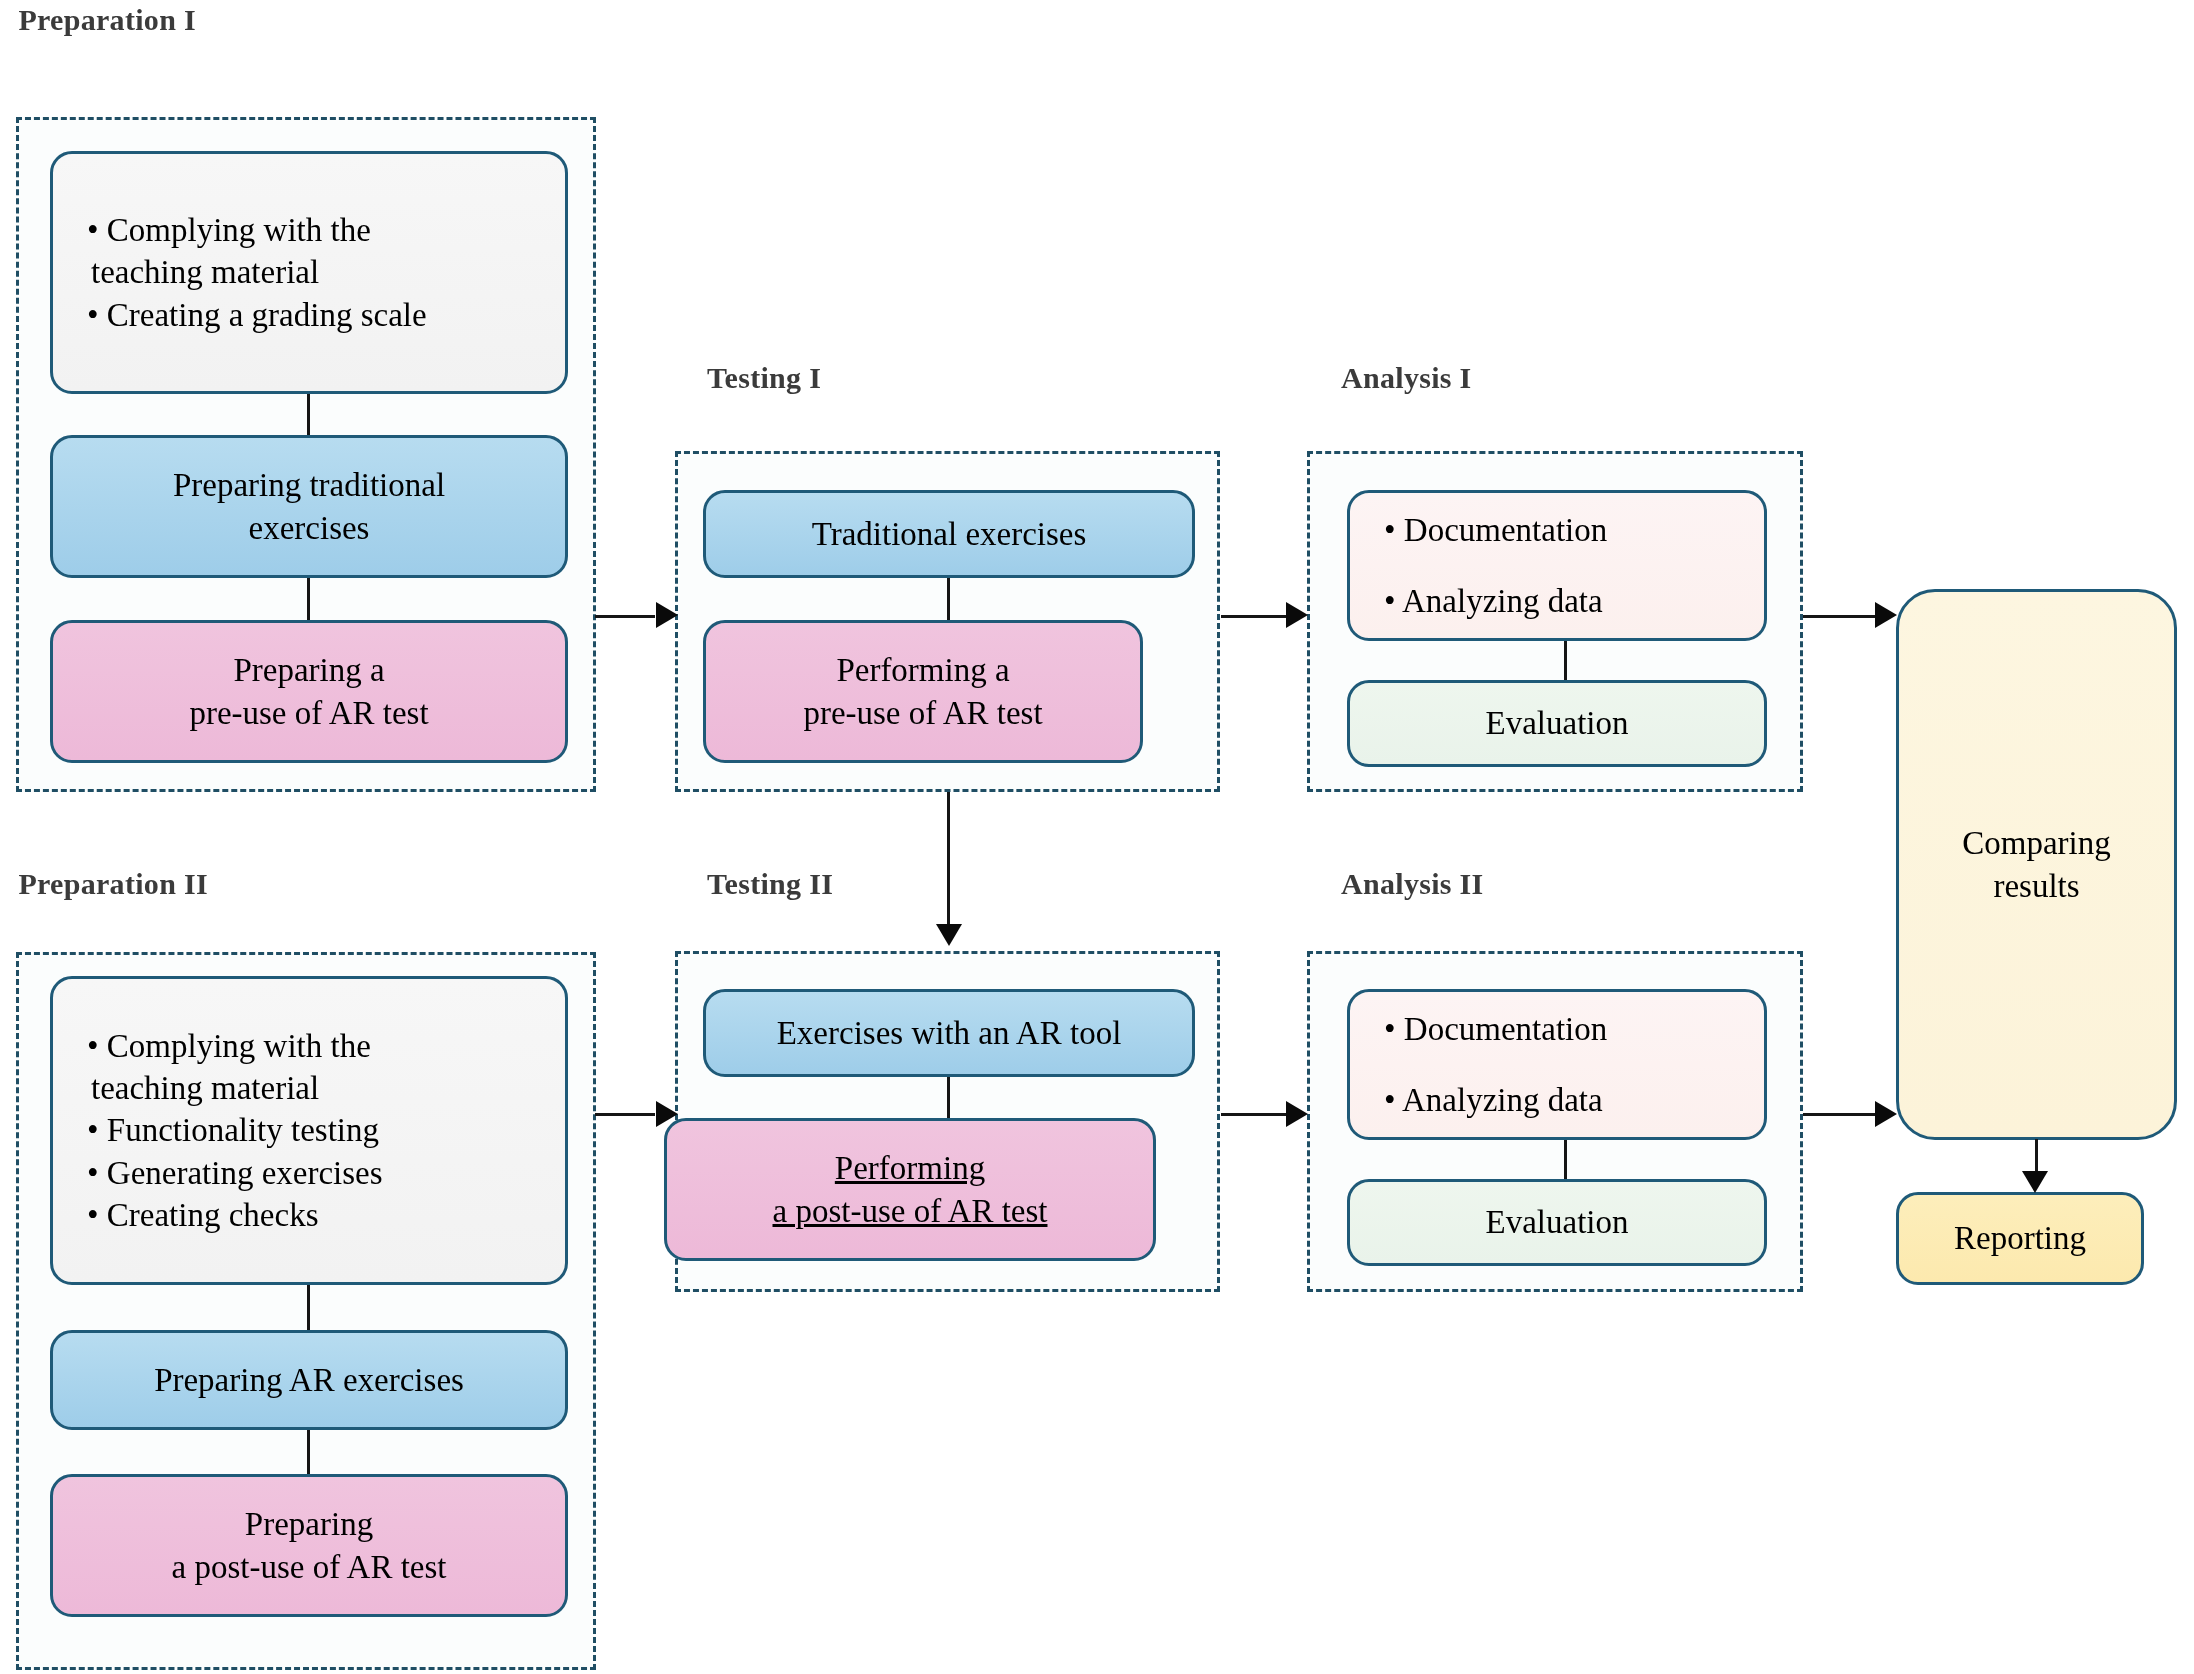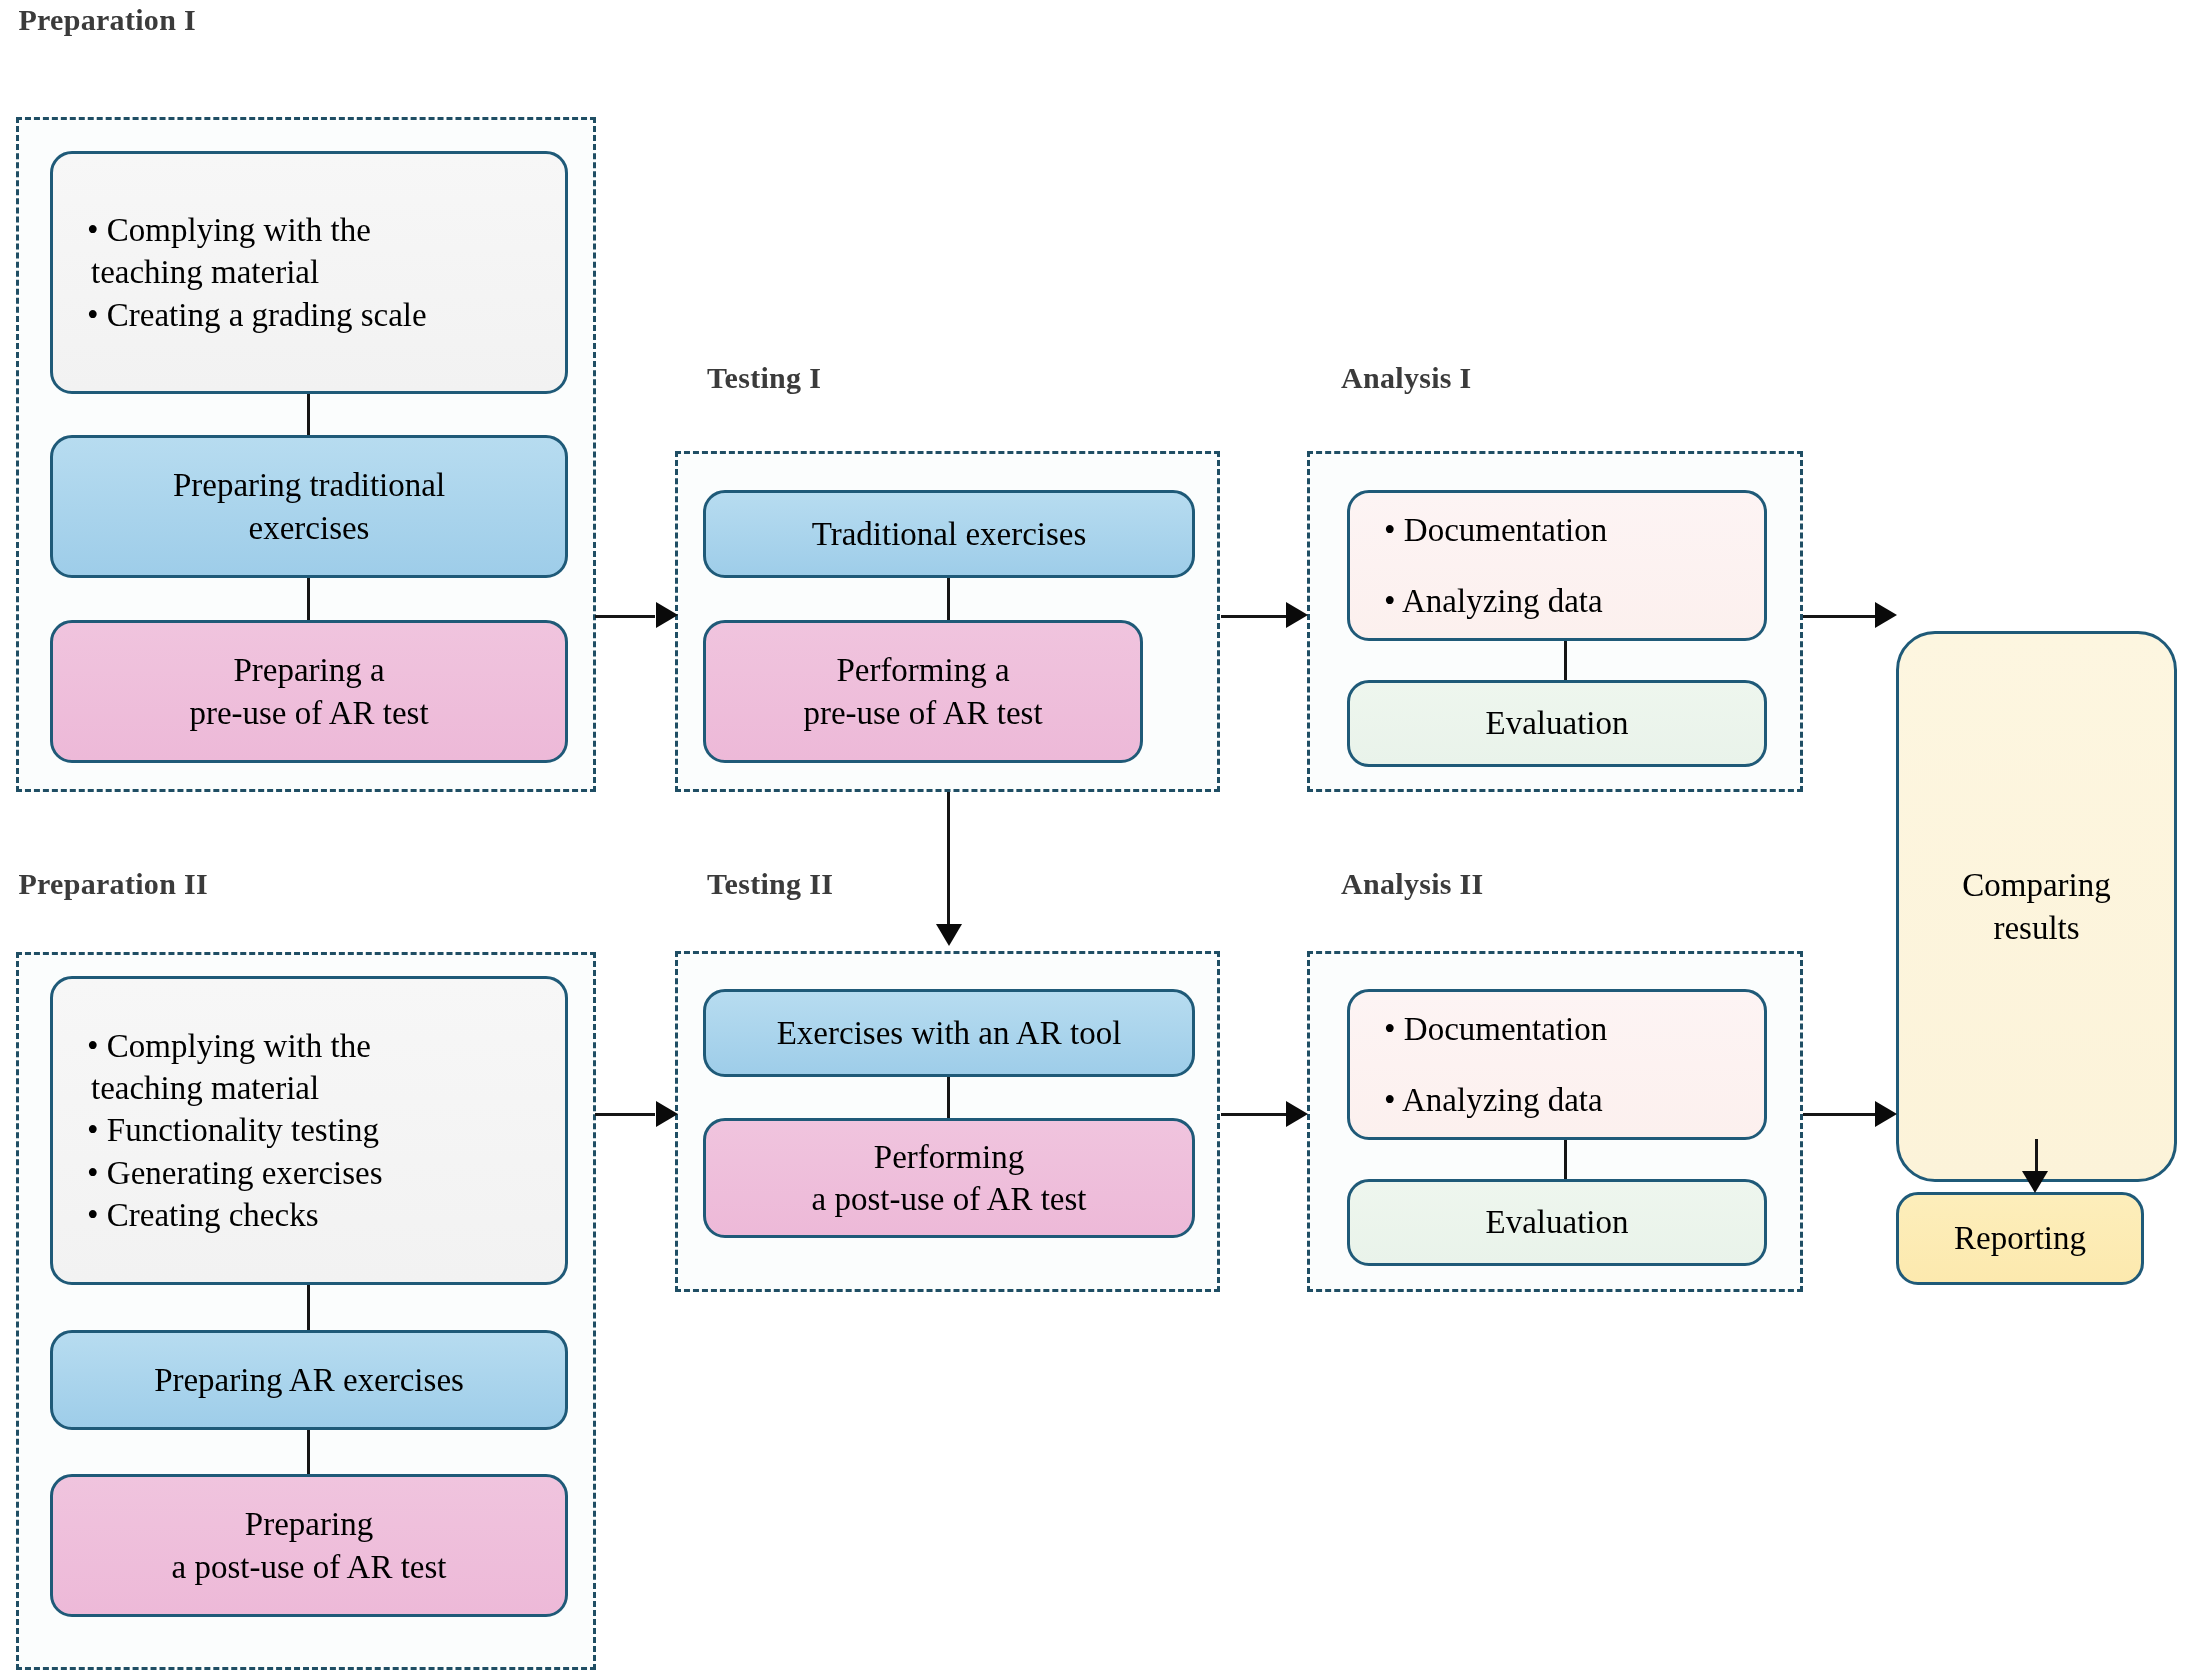--- a/index.html
+++ b/index.html
@@ -63,21 +63,21 @@
     white-space: nowrap;
     display: block;
     margin-left: 4px;
   }
 
   .fill-grey   { background: linear-gradient(180deg,#f7f7f7 0%, #f2f2f2 100%); }
   .fill-blue   { background: linear-gradient(180deg,#b7dcf0 0%, #9ecde9 100%); }
   .fill-pink   { background: linear-gradient(180deg,#f0c4de 0%, #edb9d8 100%); }
   .fill-rose   { background: linear-gradient(180deg,#fdf4f4 0%, #fcf0ee 100%); gap: 28px; }
   .fill-green  { background: linear-gradient(180deg,#eef6ee 0%, #e9f3ea 100%); }
-  .fill-cream  { background: linear-gradient(180deg,#fdf6e0 0%, #fcf3d9 100%); margin-top: 42px; }
+  .fill-cream  { background: linear-gradient(180deg,#fdf6e0 0%, #fcf3d9 100%); }
   .fill-yellow { background: linear-gradient(180deg,#fdeebb 0%, #fce9ae 100%); }
 
   
   .vline {
     position: absolute;
     width: 2.6px;
     background: #151515;
   }
   .hline {
     position: absolute;
@@ -184,21 +184,21 @@
   <div class="group-label" style="left:707px; top:867px;">Testing II</div>
 
   <div class="group-box" style="left:675px; top:951px; width:545px; height:341px;"></div>
 
   <div class="vline" style="left:947px; top:1075px; height:43px;"></div>
 
   <div class="node fill-blue" style="left:703px; top:989px; width:492px; height:88px;">
     <span class="line">Exercises with an AR tool</span>
   </div>
 
-  <div class="node fill-pink" style="left:703px; top:1118px; width:492px; height:120px;">
+  <div class="node fill-pink" style="left:664px; top:1118px; width:492px; height:143px;text-decoration:underline;">
     <span class="line">Performing</span>
     <span class="line">a post-use of AR test</span>
   </div>
 
   <div class="group-label" style="left:1341px; top:867px;">Analysis II</div>
 
   <div class="group-box" style="left:1307px; top:951px; width:496px; height:341px;"></div>
 
   <div class="vline" style="left:1564px; top:1138px; height:43px;"></div>
 

